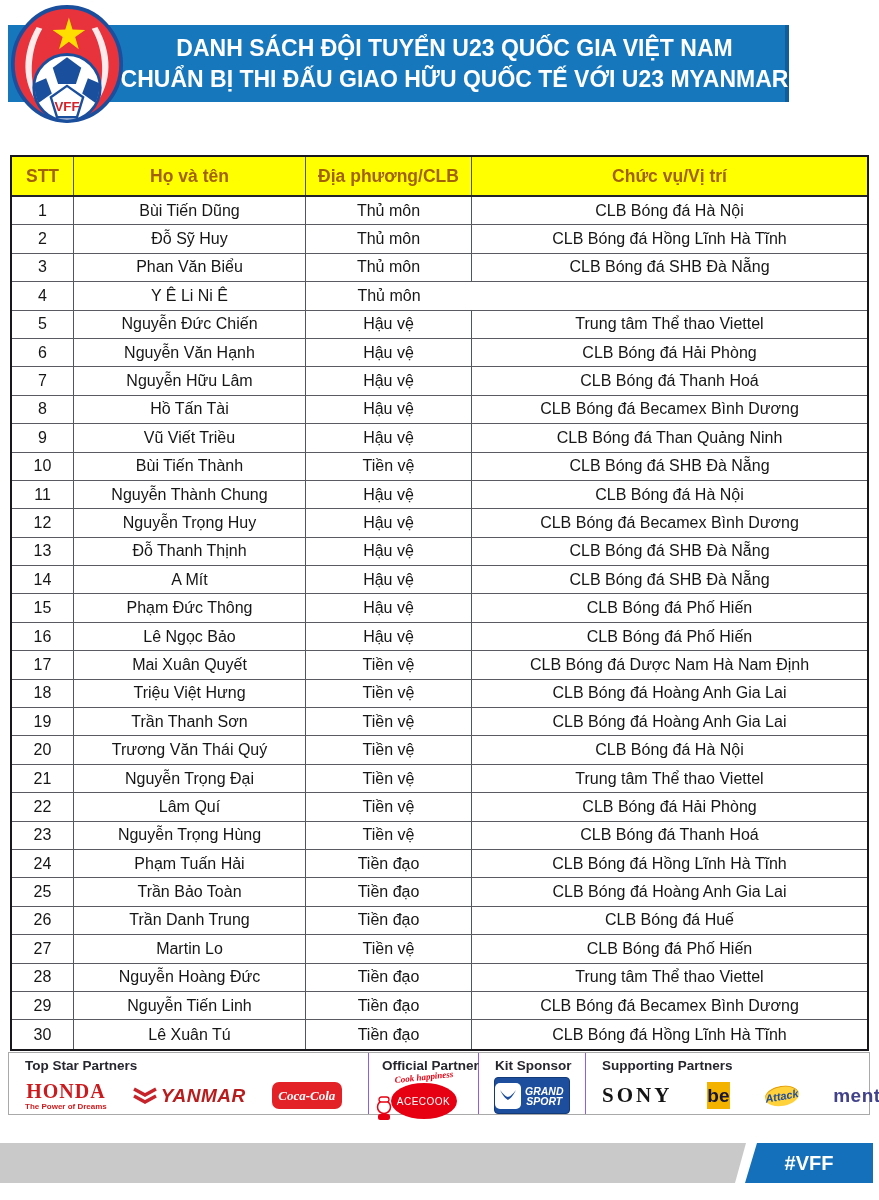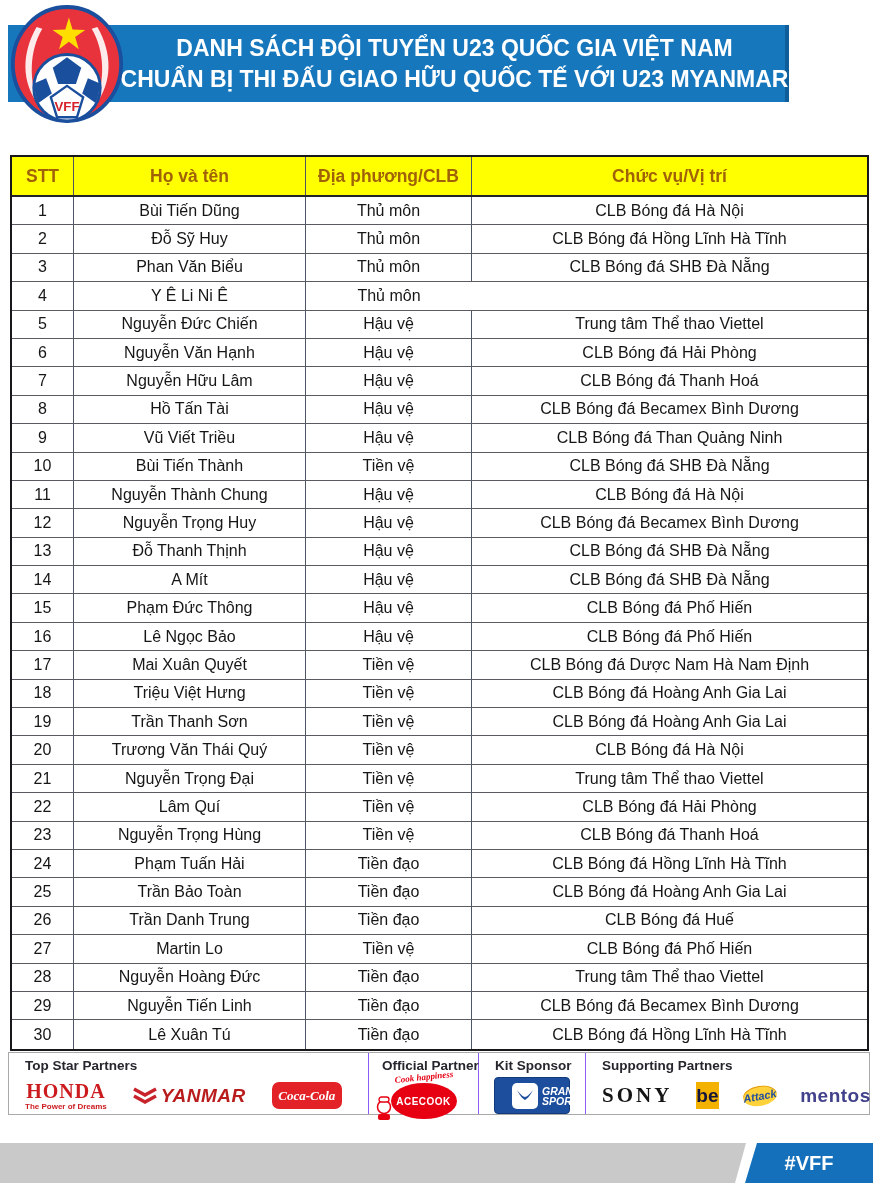--- a/index.html
+++ b/index.html
@@ -82,27 +82,28 @@
     font-size:13px; color:#ffffff; white-space:nowrap;
   }
   .acecook { position:relative; text-align:center; }
   .acecook-tag {
     font-family:"Liberation Serif",serif; font-style:italic; font-weight:700;
     font-size:9px; color:#e60012; transform:rotate(-6deg); margin-bottom:1px;
   }
   .acecook-oval {
     width:66px; height:36px; background:#e60012; border-radius:50%/ 50%;
     display:flex; align-items:center; justify-content:center;
-    color:#fff; font-weight:700; font-size:10px; letter-spacing:.5px;
+    color:#fff; font-weight:400; font-size:10px; letter-spacing:.5px;
   }
   .chef { position:absolute; left:-16px; bottom:-2px; }
   .grandsport {
     width:76px; height:37px; background:#1c4e9d; border-radius:4px;
-    display:flex; align-items:center; gap:4px; padding:0 17px;
+    display:flex; align-items:center; gap:4px; padding:0 0;
     border:1px solid #123a79;
+    text-align:center;
   }
   .gs-badge {
     width:26px; height:26px; background:#ffffff; border-radius:5px;
     display:flex; align-items:center; justify-content:center; flex:0 0 auto;
   }
   .gs-text { color:#fff; font-weight:800; font-style:italic; font-size:10.5px; line-height:10px; }
   .sony { font-family:"Liberation Serif",serif; font-weight:700; font-size:21px; letter-spacing:3px; color:#141414; }
   .be-badge {
     width:37px; height:27px; background:#f3b200; border-radius:0;
     display:flex; align-items:center; justify-content:center;
@@ -425,21 +426,21 @@
         <div class="gs-text">
           <div>GRAND</div>
           <div>SPORT</div>
         </div>
       </div>
     </div>
   </div>
 
   <div class="sp-section s4">
     <div class="sp-label">Supporting Partners</div>
-    <div class="sp-logos" style="gap:24px;">
+    <div class="sp-logos" style="gap:35px;">
       <div class="sony">SONY</div>
       <div class="be-badge">be</div>
       <div class="attack">Attack</div>
       <div class="mentos">mentos</div>
     </div>
   </div>
 </div>
 
 <div class="bar-gray"></div>
 <div class="vff-tag">

